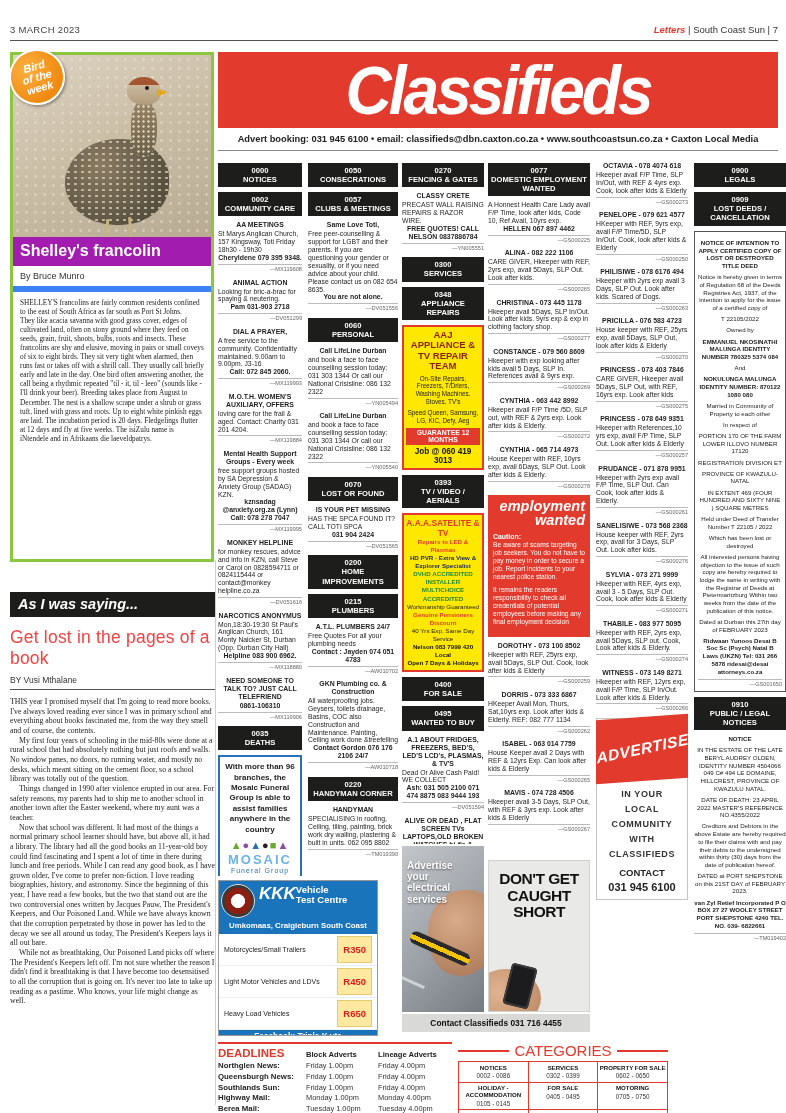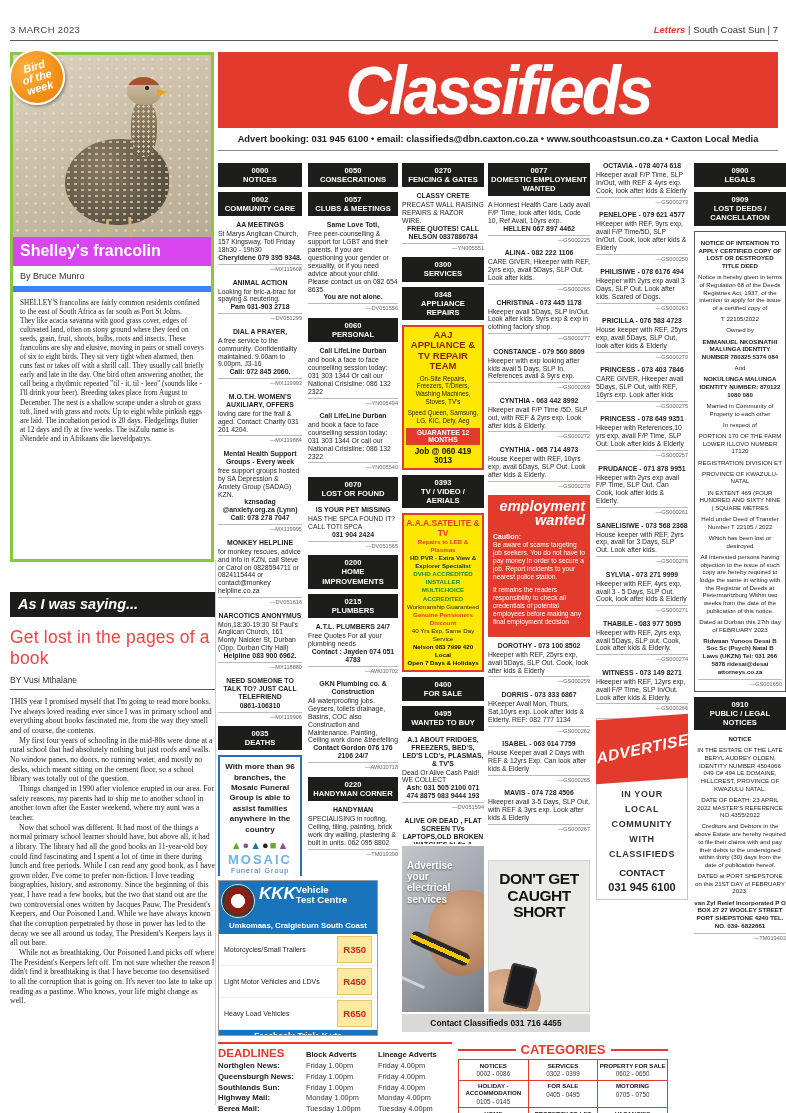--- a/index.html
+++ b/index.html
@@ -34,21 +34,21 @@
   .bp-neck:after{content:"";position:absolute;inset:0;border-radius:inherit;
     background-image:radial-gradient(#e6ddc6 1px,transparent 1.5px);background-size:5px 5px;opacity:.8;}
   .bp-head{position:absolute;left:114px;top:22px;width:34px;height:28px;border-radius:50% 55% 45% 50%;
     background:linear-gradient(#a4552f 28%,#c9b89b 30%,#b09c7c);}
   .bp-eye{position:absolute;left:18px;top:9px;width:4px;height:4px;border-radius:50%;background:#1c130c;}
   .bp-beak{position:absolute;left:30px;top:12px;width:0;height:0;border-left:11px solid #e8a61f;
     border-top:3px solid transparent;border-bottom:5px solid transparent;}
   .bp-leg{position:absolute;width:3px;height:26px;background:#c7b47f;}
   .bp-leg.l1{left:92px;top:164px;transform:rotate(6deg);}
   .bp-leg.l2{left:116px;top:162px;transform:rotate(-4deg);}
-  .bird-title{background:#d946ef;color:#fff;font-weight:bold;font-size:16px;padding:5px 7px 6px;}
+  .bird-title{background:#a21caf;color:#fff;font-weight:bold;font-size:16px;padding:5px 7px 6px;}
   .bird-byline{font-size:9px;color:#333;padding:5px 7px;border-bottom:6px solid #3b82f6;}
   .bird-body{font-family:"Liberation Serif",serif;font-size:7.3px;line-height:1.24;padding:6px 7px;color:#1c1c1c;text-align:left;white-space:pre-line;}
 
   
   .saying{position:absolute;top:592px;left:10px;width:205px;}
   .saying-bar{background:#1d1d1b;color:#fff;font-weight:bold;font-style:italic;font-size:14.5px;padding:4px 8px 5px;}
   .saying-head{font-size:17.5px;color:#ef4444;margin:10px 0 6px;font-weight:normal;letter-spacing:.2px;}
   .saying-by{font-size:8.5px;color:#333;padding-bottom:4px;border-bottom:1px solid #555;margin-bottom:7px;}
   .saying-body p{font-family:"Liberation Serif",serif;font-size:7.8px;line-height:1.24;color:#1c1c1c;margin:0;}
   .saying-body p + p{text-indent:9px;}
@@ -163,21 +163,21 @@
   .dl-title{color:var(--red);font-weight:900;font-size:11.5px;width:88px;}
   .dl-ch{font-weight:bold;font-size:7.6px;width:72px;}
   .dl-row{display:flex;font-size:7.4px;line-height:1.38;}
   .dl-name{font-weight:900;width:88px;font-size:7.8px;}
   .dl-t{width:72px;color:#333;}
 
   
   .cats{position:absolute;left:240px;top:884px;width:210px;}
   .cats-titlerow{display:flex;align-items:center;margin-bottom:2px;}
   .cats-titlerow .ln{flex:1;border-top:2px solid var(--red);}
-  .cats-title{color:var(--red);font-weight:700;font-size:13px;padding:0 5px;}
+  .cats-title{color:var(--red);font-weight:400;font-size:15px;padding:0 5px;}
   .cat-grid{display:grid;grid-template-columns:1fr 1fr 1fr;border-left:1px solid var(--red);border-top:1px solid var(--red);}
   .cat-cell{border-right:1px solid var(--red);border-bottom:1px solid var(--red);text-align:center;padding:2.5px 1px;}
   .cc-l{font-weight:900;font-size:6.1px;line-height:1.1;color:#111;}
   .cc-r{font-size:6.3px;color:#333;margin-top:1px;}
 </style>
 </head>
 <body>
 
 <div class="pg-head">
   <span class="date">3 MARCH 2023</span>

